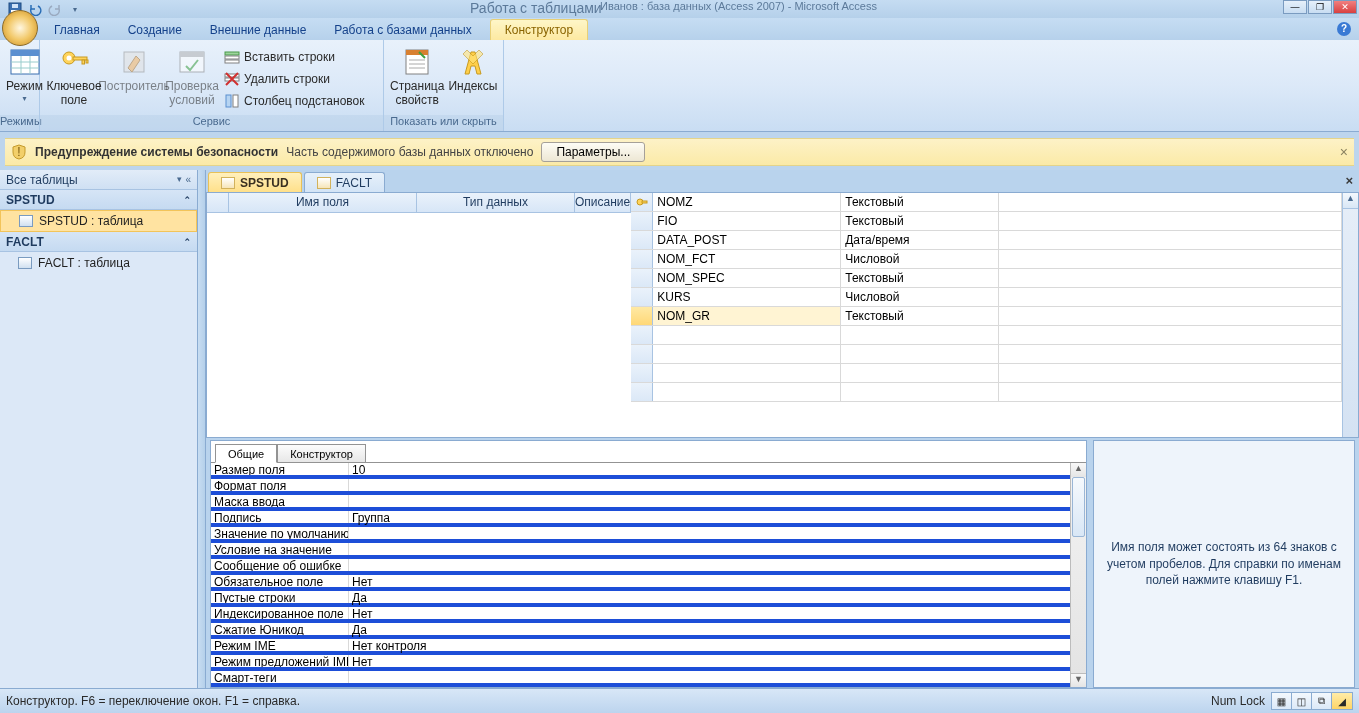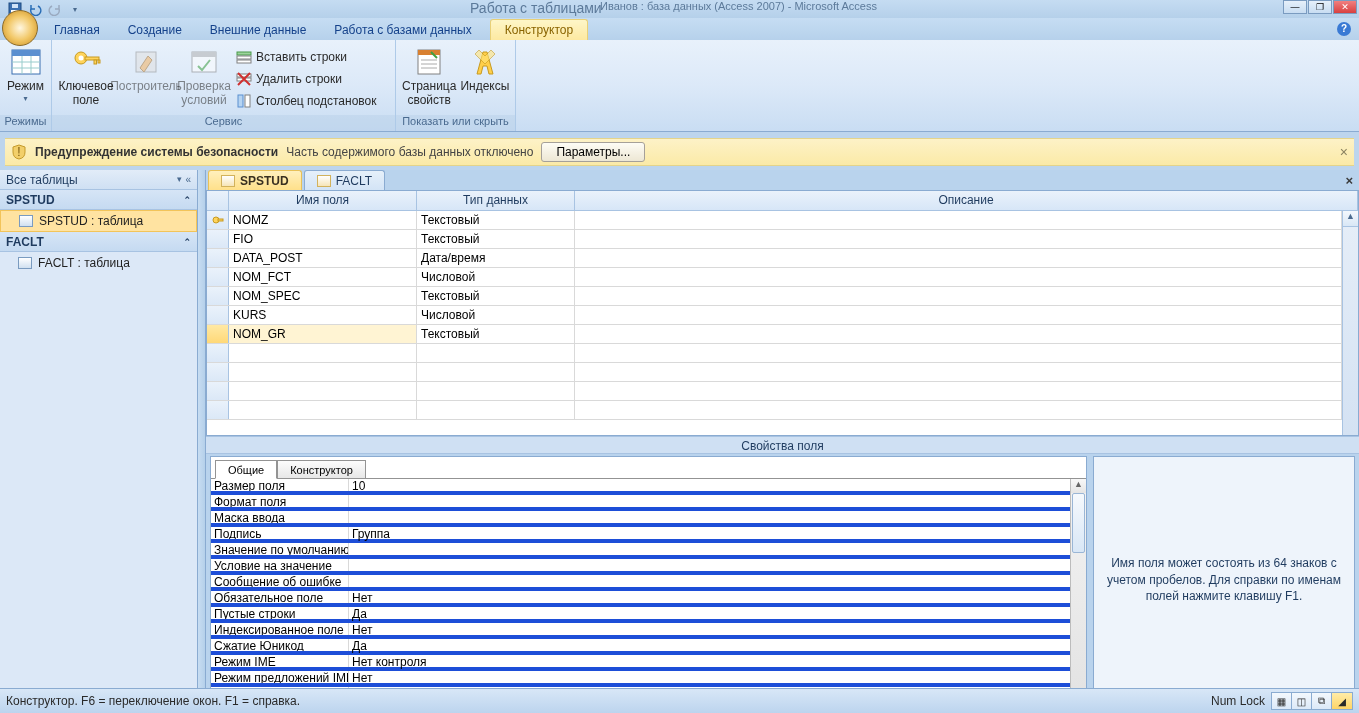--- a/index.html
+++ b/index.html
@@ -59,21 +59,21 @@
 
 
 .doc-area { flex: 1; display: flex; flex-direction: column; background: #b9d3ed; }
 .doc-tabs { height: 22px; display: flex; align-items: flex-end; padding-left: 2px; background: #b9d3ed; position: relative;}
 .doc-tab { height: 20px; display: flex; align-items: center; gap: 5px; padding: 0 12px; border: 1px solid #8aabd1; border-bottom: none; background: linear-gradient(#e6f0fa,#d3e4f6); border-top-left-radius: 3px; border-top-right-radius: 3px; margin-right: 2px; color: #1f3b5f;}
 .doc-tab.active { background: linear-gradient(#fff0bd,#ffe08a); border-color: #e8c158; font-weight: bold; color: #3a3020;}
 .doc-tab .tico { width: 14px; height: 12px; background: linear-gradient(#fff,#f6e5b8); border: 1px solid #d2b25c; }
 .doc-close { position: absolute; right: 6px; top: 3px; color: #3a3a3a; font-size: 13px; font-weight: bold;}
 
 
-.design-grid { flex: 0 0 246px; background: #fff; border: 1px solid #8aabd1; display: flex; flex-direction: column; overflow:hidden;}
+.design-grid { flex: 0 0 246px; background: #fff; border: 1px solid #8aabd1; display: flex; flex-direction: row; overflow:hidden;}
 .dg-header { display: flex; height: 20px; background: linear-gradient(#eaf2fb,#d7e6f7); border-bottom: 1px solid #a8c3e2; }
 .dg-header .sel-col { width: 22px; border-right: 1px solid #a8c3e2; }
 .dg-header .col { border-right: 1px solid #a8c3e2; text-align: center; line-height: 19px; color: #1f3b5f; }
 .dg-header .c1 { width: 188px; }
 .dg-header .c2 { width: 158px; }
 .dg-header .c3 { flex: 1; }
 .dg-body-wrap { display:flex; flex:1; }
 .dg-body { flex:1; }
 .dg-scroll { width: 16px; background: linear-gradient(#e6eef8,#d4e2f3); border-left:1px solid #a8c3e2; position:relative;}
 .dg-scroll .ar { height:16px; background:linear-gradient(#f3f8fd,#d9e7f6); border-bottom:1px solid #a8c3e2; text-align:center; font-size:9px; color:#4a6a8f;}
@@ -152,21 +152,21 @@
   <div class="office-btn"></div>
   <div class="ribbon-tab">Главная</div>
   <div class="ribbon-tab">Создание</div>
   <div class="ribbon-tab">Внешние данные</div>
   <div class="ribbon-tab">Работа с базами данных</div>
   <div class="ribbon-tab contextual">Конструктор</div>
   <div class="help-icon">?</div>
 </div>
 
 <div class="ribbon">
-  <div class="ribbon-group" style="width:52px;">
+  <div class="ribbon-group" style="width:40px;">
     <div class="ribbon-group-body">
       <div class="rbtn-large" style="width:48px;">
         <span class="ico">
             <svg width="32" height="32">
               <rect x="2" y="4" width="28" height="24" fill="#fff" stroke="#3a6fb0"></rect>
               <rect x="2" y="4" width="28" height="6" fill="#5b8fd0"></rect>
               <line x1="2" y1="16" x2="30" y2="16" stroke="#9cc"></line>
               <line x1="2" y1="22" x2="30" y2="22" stroke="#9cc"></line>
               <line x1="12" y1="10" x2="12" y2="28" stroke="#9cc"></line>
               <line x1="21" y1="10" x2="21" y2="28" stroke="#9cc"></line>
@@ -414,21 +414,20 @@
               <div class="cell c2"></div>
               <div class="cell c3"></div>
             </div>
           </div>
         <div class="dg-scroll">
             <div class="ar">▲</div>
           </div>
       </div>
     </div>
 
-    <div class="props-title">Свойства поля</div>
     <div class="props-area">
       <div class="props-left">
         <div class="prop-tabs">
           <div class="prop-tab active">Общие</div>
           <div class="prop-tab">Конструктор</div>
         </div>
         <div class="prop-grid-wrap">
           <div class="prop-grid" id="prop-grid">
               <div class="prop-row">
                 <div class="pk">Размер поля</div>

